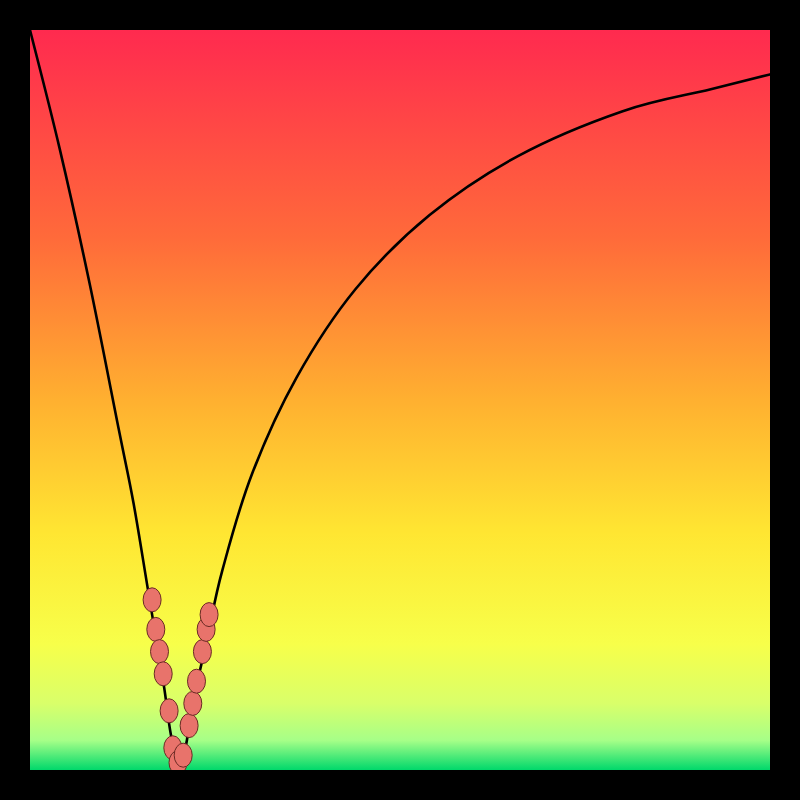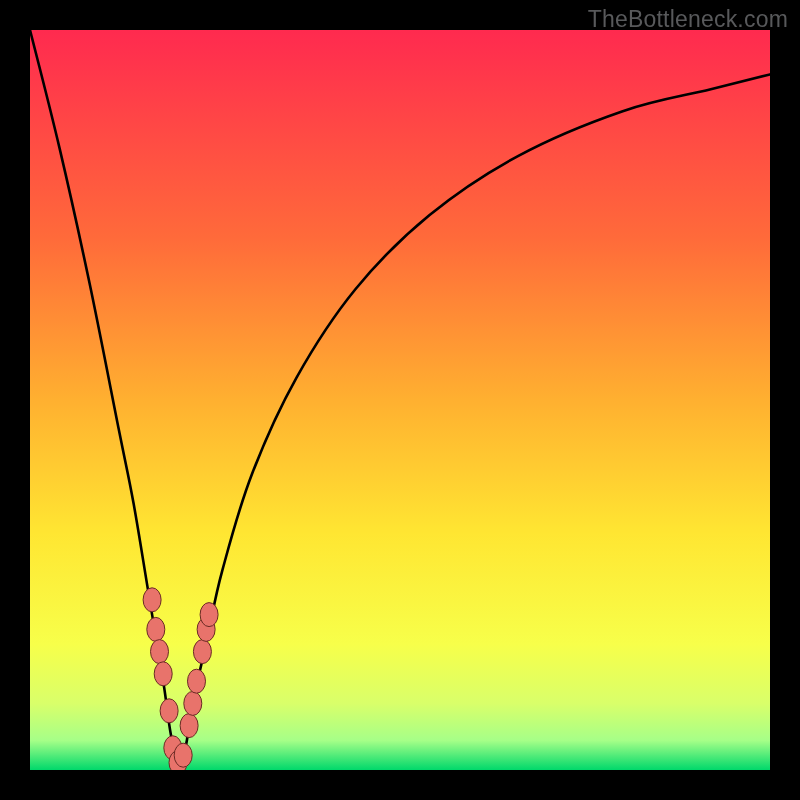--- a/index.html
+++ b/index.html
@@ -90,14 +90,13 @@
           <ellipse cx="162.8" cy="673.4" rx="9" ry="12" fill="#e8736b" stroke="#6a2a24" stroke-width="1"></ellipse>
           <ellipse cx="166.5" cy="651.2" rx="9" ry="12" fill="#e8736b" stroke="#6a2a24" stroke-width="1"></ellipse>
           <ellipse cx="172.42000000000002" cy="621.6" rx="9" ry="12" fill="#e8736b" stroke="#6a2a24" stroke-width="1"></ellipse>
           <ellipse cx="176.12" cy="599.4" rx="9" ry="12" fill="#e8736b" stroke="#6a2a24" stroke-width="1"></ellipse>
           <ellipse cx="179.07999999999998" cy="584.6" rx="9" ry="12" fill="#e8736b" stroke="#6a2a24" stroke-width="1"></ellipse>
         </g>
     </svg>
 
   </div>
 
-  <div class="watermark">TheBottleneck.com</div>
 </div>
 
 </body></html>

